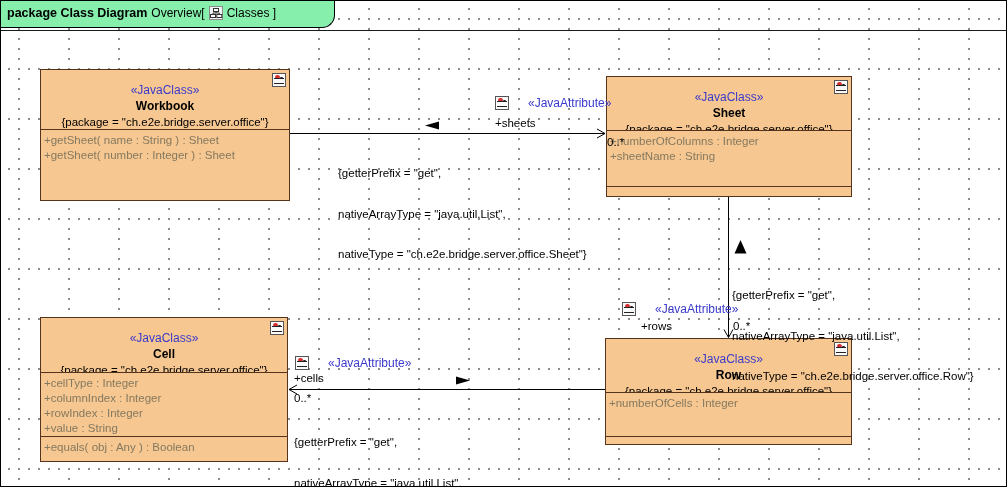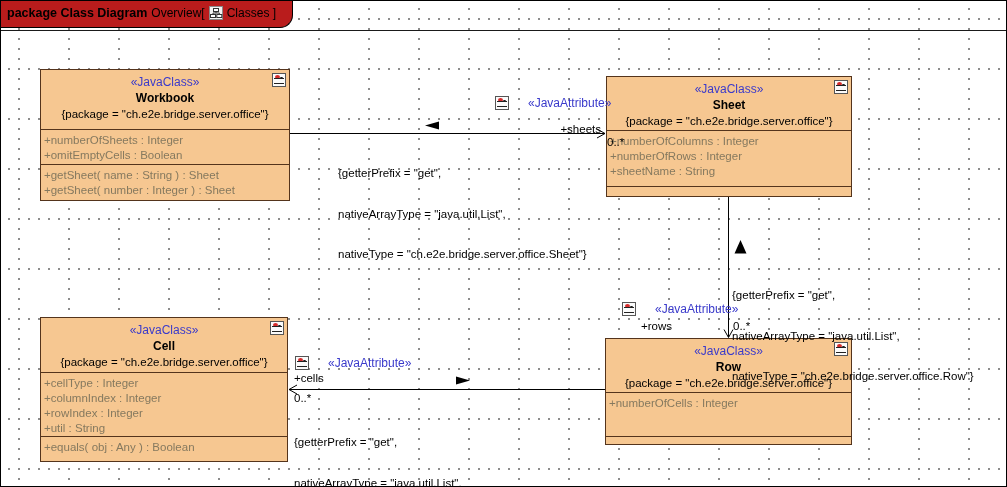--- a/index.html
+++ b/index.html
@@ -11,34 +11,34 @@
   .grid-layer {
     position:absolute; inset:0; z-index:0;
     background-image:
       radial-gradient(circle, #8c8c8c 0.8px, rgba(0,0,0,0) 1.2px),
       radial-gradient(circle, #8c8c8c 0.8px, rgba(0,0,0,0) 1.2px);
     background-size:10px 50px, 50px 10px;
     background-position:3px 43px, 43px 3px;
   }
   .header-sep { position:absolute; left:0; right:0; top:29px; border-top:1px solid #1a1a1a; z-index:1; }
   .frame-tab {
-    position:absolute; left:0; top:0; width:292px; height:27px; z-index:5;
-    background:#b91c1c; border-right:1px solid #000; border-bottom:1px solid #000;
+    position:absolute; left:0; top:0; width:334px; height:27px; z-index:5;
+    background:#86efac; border-right:1px solid #000; border-bottom:1px solid #000;
     border-bottom-right-radius:13px; box-sizing:border-box;
     display:flex; align-items:center; gap:4px; padding:0 10px 2px 6px;
   }
   .frame-tab .t-bold { font-weight:bold; font-size:12.5px; white-space:pre; }
   .frame-tab .t-norm { font-size:12px; white-space:pre;text-align:center; }
   svg.connectors { position:absolute; left:0; top:0; z-index:2; }
 
   .uml-class {
     position:absolute; z-index:3; background:#f6c791; border:1px solid #54341c;
     box-sizing:border-box; display:flex; flex-direction:column;
   }
-  .c-title { text-align:center; box-sizing:border-box; padding-top:4px; overflow:hidden; }
+  .c-title { text-align:center; box-sizing:border-box; padding-top:12px; overflow:hidden; }
   .stereo  { color:#3a3acb; font-size:12px; line-height:16px; }
   .cname   { font-weight:bold; font-size:12px; line-height:17px; color:#000000; }
   .pkg     { font-size:11.5px; line-height:15px; color:#000; }
   .c-attrs { border-top:1px solid #54341c; box-sizing:border-box; padding:3px 0 0 3px; overflow:hidden; }
   .c-ops   { border-top:1px solid #54341c; box-sizing:border-box; padding:3px 0 0 3px; flex:1; overflow:hidden; }
   .member  { color:#85795f; line-height:15px; white-space:pre; }
 
   .mini-icon {
     position:absolute; right:3px; top:3px; width:14px; height:14px;
     background:#fbfbfb; border:1px solid #555; box-sizing:border-box; display:inline-block;
@@ -94,57 +94,52 @@
     <polygon points="455,375.5 455,383.5 469,379.5" fill="#000"></polygon>
   </svg>
 
   <div class="uml-class" style="left:39px;top:68px;width:250px;height:132px">
     <span class="mini-icon"></span>
     <div class="c-title" style="height:59px">
       <div class="stereo">«JavaClass»</div>
       <div class="cname">Workbook</div>
       <div class="pkg">{package = "ch.e2e.bridge.server.office"}</div>
     </div>
-    <div class="c-attrs" style="height:35px">
-      <div class="member">+numberOfSheets : Integer</div>
-      <div class="member">+omitEmptyCells : Boolean</div>
-    </div>
     <div class="c-ops">
       <div class="member">+getSheet( name : String ) : Sheet</div>
       <div class="member">+getSheet( number : Integer ) : Sheet</div>
     </div>
   </div>
 
   <div class="uml-class" style="left:605px;top:75px;width:246px;height:121px">
     <span class="mini-icon"></span>
     <div class="c-title" style="height:53px">
       <div class="stereo">«JavaClass»</div>
       <div class="cname">Sheet</div>
       <div class="pkg">{package = "ch.e2e.bridge.server.office"}</div>
     </div>
     <div class="c-attrs" style="height:56px">
       <div class="member">+numberOfColumns : Integer</div>
-      <div class="member">+numberOfRows : Integer</div>
       <div class="member">+sheetName : String</div>
     </div>
     <div class="c-ops"></div>
   </div>
 
   <div class="uml-class" style="left:39px;top:316px;width:248px;height:145px">
     <span class="mini-icon"></span>
     <div class="c-title" style="height:54px">
       <div class="stereo">«JavaClass»</div>
       <div class="cname">Cell</div>
       <div class="pkg">{package = "ch.e2e.bridge.server.office"}</div>
     </div>
     <div class="c-attrs" style="height:64px">
       <div class="member">+cellType : Integer</div>
       <div class="member">+columnIndex : Integer</div>
       <div class="member">+rowIndex : Integer</div>
-      <div class="member">+util : String</div>
+      <div class="member">+value : String</div>
     </div>
     <div class="c-ops">
       <div class="member">+equals( obj : Any ) : Boolean</div>
     </div>
   </div>
 
   <div class="uml-class" style="left:604px;top:337px;width:247px;height:107px">
     <span class="mini-icon"></span>
     <div class="c-title" style="height:53px">
       <div class="stereo">«JavaClass»</div>
@@ -154,21 +149,21 @@
     <div class="c-attrs" style="height:44px">
       <div class="member">+numberOfCells : Integer</div>
     </div>
     <div class="c-ops"></div>
   </div>
 
   <div class="assoc-stereo" style="left:494px;top:95px">
     <span class="mini-icon inline"></span>
     <span class="txt">«JavaAttribute»</span>
   </div>
-  <div class="assoc-label" style="left:494px;top:122px;width:106px;text-align:right">+sheets</div>
+  <div class="assoc-label" style="left:494px;top:116px;width:106px;text-align:left">+sheets</div>
   <div class="assoc-label" style="left:606px;top:135px">0..*</div>
   <div class="assoc-label props" style="left:337px;top:140px">
     <div class="pline">{getterPrefix = "get",</div>
     <div class="pline">nativeArrayType = "java.util.List",</div>
     <div class="pline">nativeType = "ch.e2e.bridge.server.office.Sheet"}</div>
   </div>
 
   <div class="assoc-label props" style="left:731px;top:262px">
     <div class="pline">{getterPrefix = "get",</div>
     <div class="pline">nativeArrayType = "java.util.List",</div>

